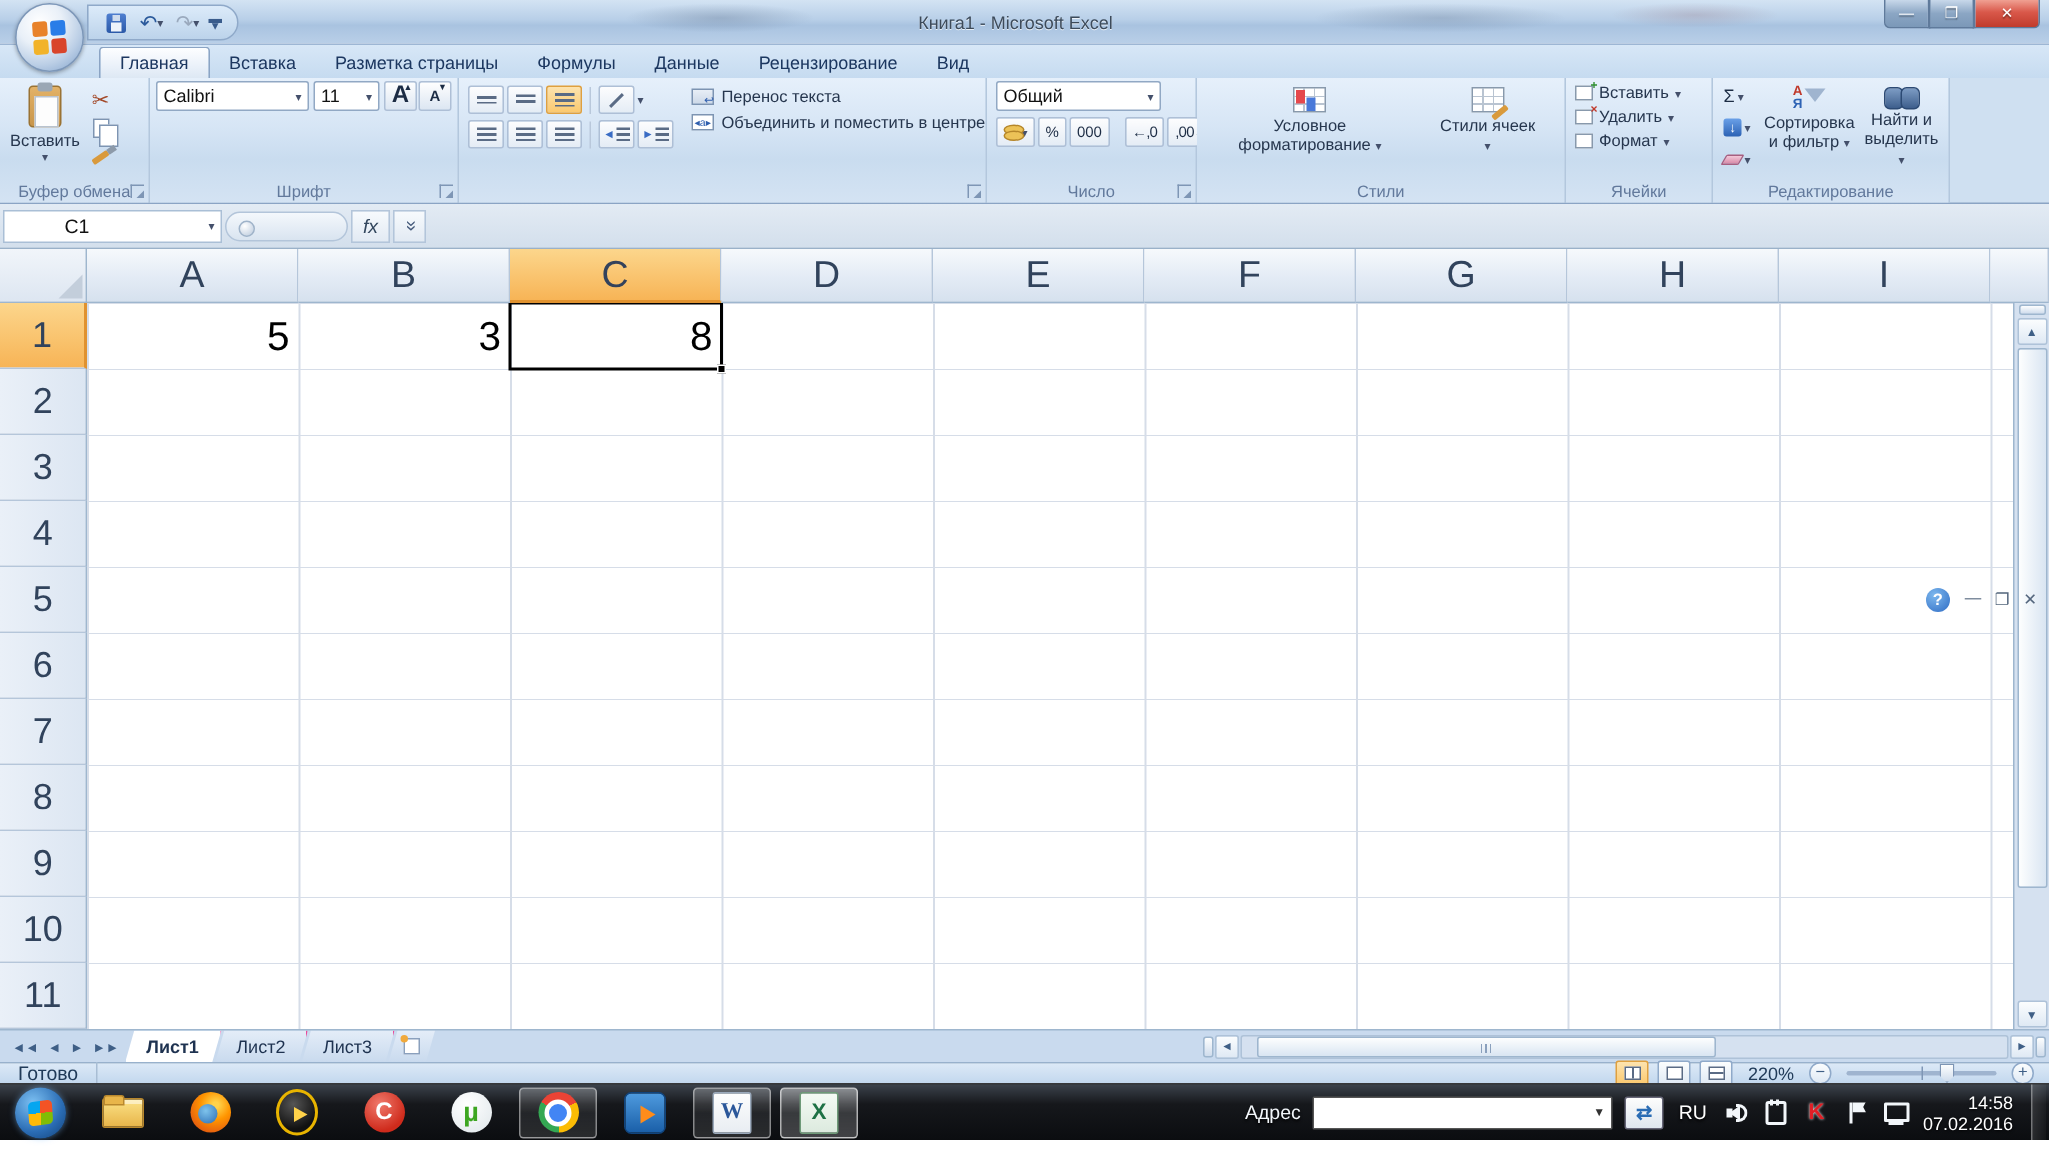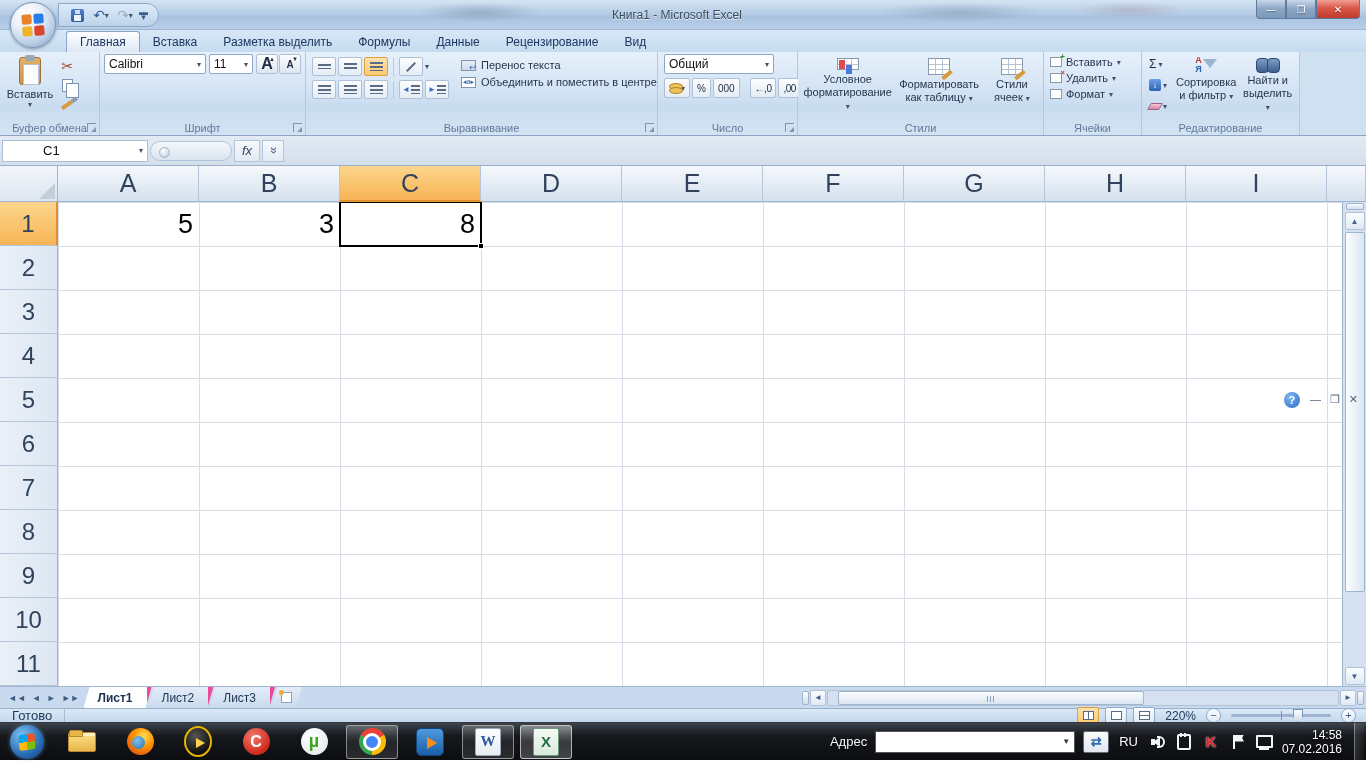--- a/index.html
+++ b/index.html
@@ -96,21 +96,21 @@
 
   
   .align-left{display:flex;flex-direction:column;gap:4px;padding:2px 2px;}
   .align-row{display:flex;gap:2px;align-items:center;}
   .align-row .sbtn{width:24px;height:19px;border:1px solid #aebfd6;background:linear-gradient(#fdfdfe,#e4ecf5);}
   .align-row .sbtn.on{background:linear-gradient(#fde3ae,#fbc96f);border-color:#dfa03f;}
   .stripes{width:13px;height:9px;background:repeating-linear-gradient(to bottom,#5a6b85 0 2px,transparent 2px 4px);}
   .diag{width:12px;height:2px;background:#5a6b85;transform:rotate(-45deg);}
   .ind{font-size:8px;color:#3a6cc4;margin-right:1px;}
   .align-right{display:flex;flex-direction:column;gap:5px;padding:4px 0 0 10px;}
-  .al-item{display:flex;align-items:center;gap:5px;font-size:11px;color:#26364e;white-space:nowrap;}
+  .al-item{display:flex;align-items:flex-start;gap:5px;font-size:11px;color:#26364e;white-space:nowrap;}
   .wrap-ic{width:15px;height:11px;border:1px solid #7d94b2;background:linear-gradient(#e8eef6,#cdd9e8);position:relative;}
   .wrap-ic::after{content:"↩";position:absolute;right:-1px;bottom:-2px;font-size:8px;color:#2f5fae;}
   .merge-ic{width:15px;height:11px;border:1px solid #7d94b2;background:#fff;display:flex;align-items:center;justify-content:center;font-size:7px;color:#2f5fae;}
 
   
   .num-col{display:flex;flex-direction:column;gap:4px;width:100%;padding:2px 6px;}
   .num-combo{width:110px;}
   .num-row{display:flex;gap:2px;align-items:center;}
   .num-row .sbtn{height:20px;border:1px solid #aebfd6;background:linear-gradient(#fdfdfe,#e4ecf5);font-size:10px;color:#1c2c44;padding:0 4px;}
   .coins{width:12px;height:10px;position:relative;}
@@ -191,21 +191,21 @@
   .sarrow{width:20px;height:18px;display:flex;align-items:center;justify-content:center;font-size:8px;color:#3f5f86;
     background:linear-gradient(#fbfdfe,#dfe9f4);border:1px solid #aec2d8;border-radius:2px;}
   #vthumb{width:20px;height:360px;margin:2px 0;background:linear-gradient(to right,#fdfefe,#d9e5f2);border:1px solid #9eb6ce;border-radius:2px;}
   #vscroll .spacer{flex:1;}
 
   
   #sheetbar{height:22px;background:#c9daee;border-top:1px solid #9eb6ce;display:flex;align-items:stretch;}
   #sheetnav{display:flex;align-items:center;gap:2px;padding:0 6px;font-size:9px;color:#3f5f86;}
   #sheetnav span{padding:1px 2px;}
   .stab{display:flex;align-items:center;padding:0 14px;font-size:12px;color:#1e3250;
-    background:linear-gradient(#e4edf8,#c9daee);border-right:5px solid #ec4899;clip-path:polygon(6px 0,calc(100% - 0px) 0,calc(100% - 6px) 100%,0 100%);margin-left:-4px;}
+    background:linear-gradient(#e4edf8,#c9daee);border-right:1px solid #ec4899;clip-path:polygon(6px 0,calc(100% - 0px) 0,calc(100% - 6px) 100%,0 100%);margin-left:-4px;}
   .stab.active{background:#fff;font-weight:bold;z-index:2;}
   .newsheet{display:flex;align-items:center;padding:0 10px;margin-left:-4px;clip-path:polygon(6px 0,100% 0,calc(100% - 6px) 100%,0 100%);background:linear-gradient(#e4edf8,#c9daee);}
   .ns-ic{width:11px;height:11px;background:#fff;border:1px solid #8aa0bd;position:relative;}
   .ns-ic::after{content:"";position:absolute;left:-3px;top:-3px;width:5px;height:5px;background:#f0a93c;border-radius:50%;}
   #sheet-spacer{flex:1;}
   #hscroll{display:flex;align-items:center;gap:1px;padding:2px 2px;width:566px;}
   .hsplit{width:7px;height:14px;background:linear-gradient(#fdfefe,#cfdcec);border:1px solid #9eb6ce;border-radius:2px;}
   #htrack{flex:1;height:16px;background:#d5e1f0;border:1px solid #aec2d8;border-radius:2px;position:relative;}
   #hthumb{position:absolute;left:2%;top:0;width:60%;height:14px;background:linear-gradient(#fdfefe,#d9e5f2);border:1px solid #9eb6ce;border-radius:2px;}
   #hthumb::after{content:"";position:absolute;left:50%;top:4px;width:8px;height:6px;margin-left:-4px;
@@ -316,21 +316,21 @@
       <div class="wbtn close">✕</div>
     </div>
   </div>
 
   <div id="tabrow">
 
       <div class="rtab active"><span>Главная</span></div>
 
       <div class="rtab"><span>Вставка</span></div>
 
-      <div class="rtab"><span>Разметка выделить</span></div>
+      <div class="rtab"><span>Разметка страницы</span></div>
 
       <div class="rtab"><span>Формулы</span></div>
 
       <div class="rtab"><span>Данные</span></div>
 
       <div class="rtab"><span>Рецензирование</span></div>
 
       <div class="rtab"><span>Вид</span></div>
     </div>
   <div id="tabrow-right" style="position:absolute;right:8px;top:33px;display:flex;gap:10px;align-items:center;z-index:9;">
@@ -465,21 +465,20 @@
             <span class="wrap-ic"></span>
             <span>Перенос текста</span>
           </div>
           <div class="al-item">
             <span class="merge-ic">◂a▸</span>
             <span>Объединить и поместить в центре</span>
             <span class="dd">▾</span>
           </div>
         </div>
       </div>
-      <div class="rgroup-label">Выравнивание</div>
       <div class="launcher"></div>
     </div>
 
     <div class="rgroup" style="width:140px">
       <div class="num-col">
         <div class="combo num-combo">
           <span>Общий</span>
             <span class="dd">▾</span>
         </div>
         <div class="num-row">
@@ -496,24 +495,20 @@
       </div>
       <div class="rgroup-label">Число</div>
       <div class="launcher"></div>
     </div>
 
     <div class="rgroup" style="width:246px">
       <div class="rcontent" style="justify-content:space-around;width:100%;">
         <div class="style-big">
           <span class="tbl-ic cf"></span>
           <span class="sb-label"><span>Условное форматирование</span> <span class="dd">▾</span></span>
-        </div>
-        <div class="style-big">
-          <span class="tbl-ic brush"></span>
-          <span class="sb-label"><span>Форматировать как таблицу</span> <span class="dd">▾</span></span>
         </div>
         <div class="style-big" style="width:70px">
           <span class="tbl-ic brush"></span>
           <span class="sb-label"><span>Стили ячеек</span> <span class="dd">▾</span></span>
         </div>
       </div>
       <div class="rgroup-label">Стили</div>
     </div>
 
     <div class="rgroup" style="width:98px">

